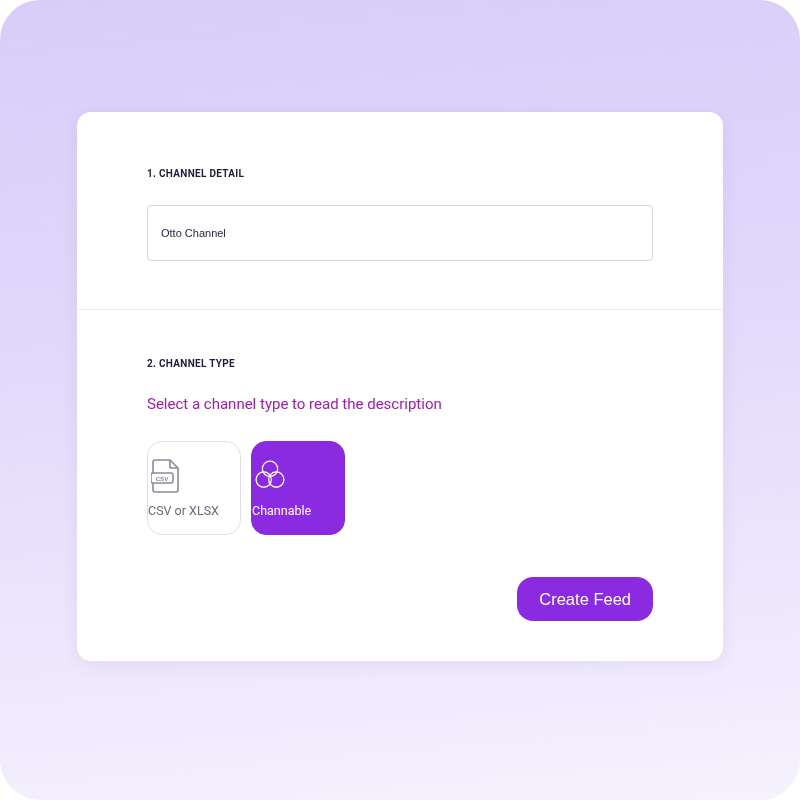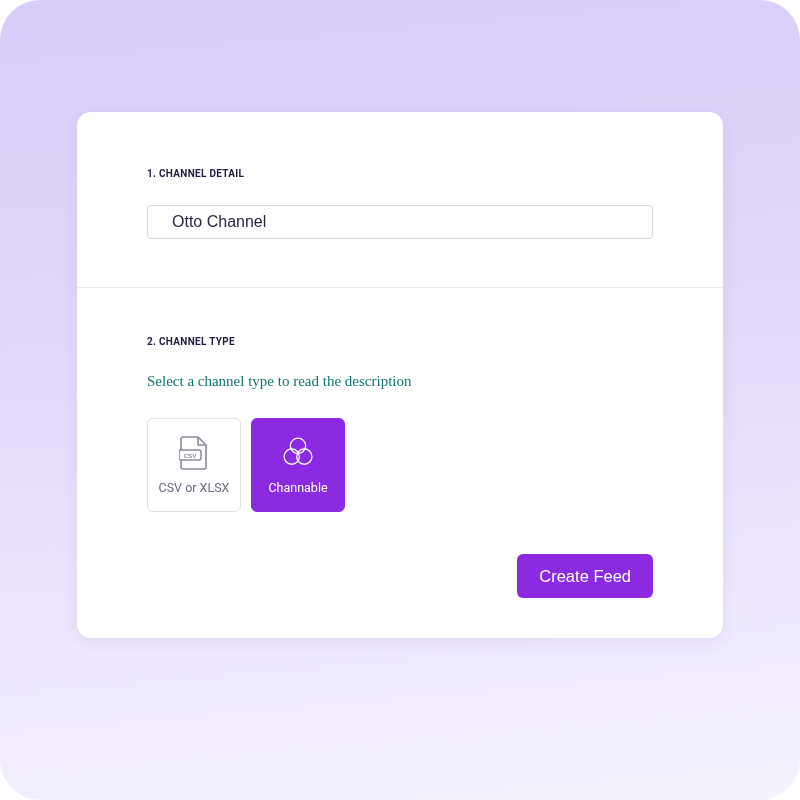--- a/index.html
+++ b/index.html
@@ -38,46 +38,45 @@
     margin: 0 0 26px 0;
   }
   .field-label {
     font-size: 12px;
     letter-spacing: 0.6px;
     color: #8a8797;
     margin: 0 0 10px 0;
   }
   .text-input {
     width: 100%;
-    height: 34px;
+    height: 56px;
     border: 1px solid #d6d3de;
     border-radius: 4px;
-    padding: 0 24px;
-    font-size: 16px;
+    padding: 0 13px;
+    font-size: 11px;
     color: #2b2440;
     background: #fff;
     outline: none;
   }
   .subtext {
     font-size: 15px;
-    color: #0f766e;
+    color: #a21caf;
     margin: 0 0 28px 0;
-    font-family: Liberation Serif, serif;
   }
   .type-row {
     display: flex; gap: 10px;
     margin-bottom: 42px;
   }
   .type-card {
     width: 94px; height: 94px;
     border: 1px solid #e1dee8;
-    border-radius: 6px;
+    border-radius: 15px;
     background: #fff;
     display: flex; flex-direction: column;
-    align-items: center; justify-content: center;
+    align-items: flex-start; justify-content: center;
     gap: 10px;
     cursor: pointer;
     user-select: none;
   }
   .type-card .label {
     font-size: 12.5px;
     color: #6d687f;
     text-align: center;
     line-height: 1.1;
   }
@@ -90,21 +89,21 @@
     width: 36px; height: 36px;
     display: flex; align-items: center; justify-content: center;
   }
   .actions {
     display: flex; justify-content: flex-end;
   }
   .primary-btn {
     background: #8a2be2;
     color: #fff;
     border: none;
-    border-radius: 6px;
+    border-radius: 16px;
     height: 44px;
     padding: 0 22px;
     font-size: 16.5px;
     font-weight: 500;
     cursor: pointer;
   }
 </style>
 </head>
 <body>
 

